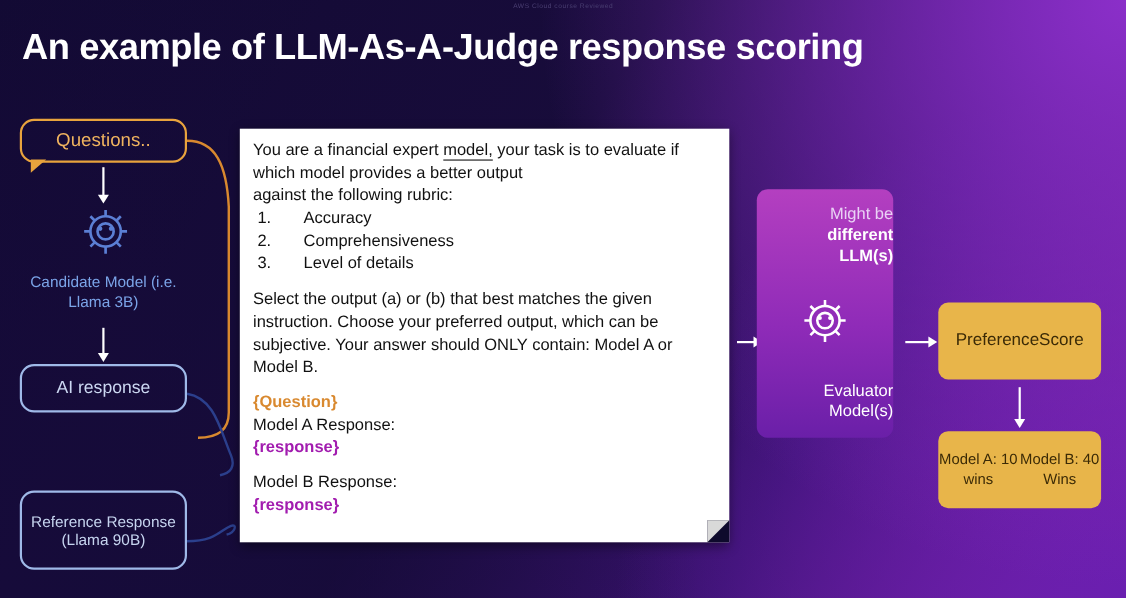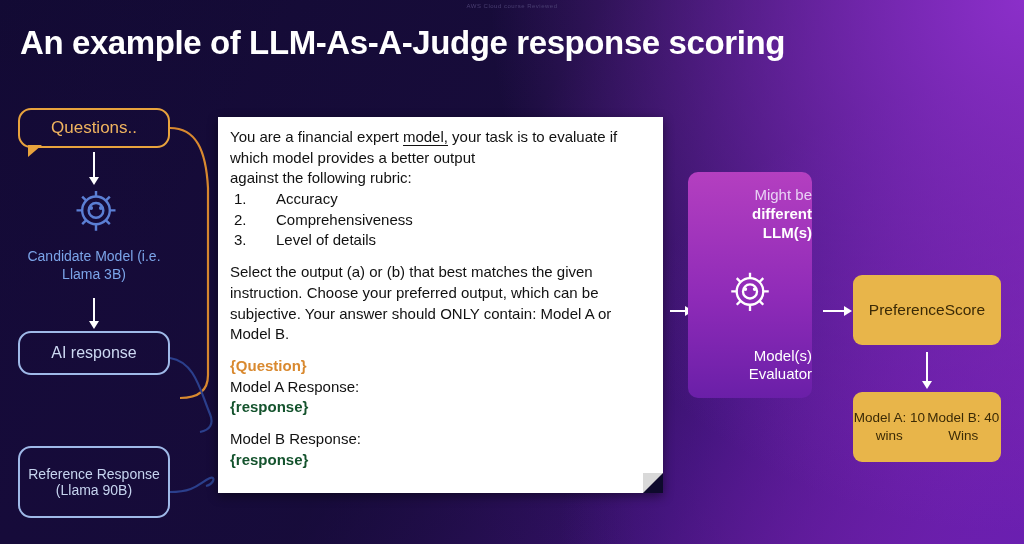--- a/index.html
+++ b/index.html
@@ -134,21 +134,21 @@
   .rubric { margin: 0; padding-left: 0; list-style: none; }
   .rubric li { display: flex; }
   .rubric li .num { width: 24px; flex: none; padding-left: 4px; box-sizing: border-box;}
   .rubric li .txt { padding-left: 22px; }
   .tok {
     display: inline-block;
     position: relative;
     font-weight: bold;
   }
   .tok.orange { color: #d9892f; }
-  .tok.blue { color: #14532d; }
+  .tok.blue { color: #a21caf; }
   .underline-word { border-bottom: 1px solid #111; }
 
   
   svg.conn { position: absolute; left: 0; top: 0; width: 1024px; height: 544px; pointer-events: none; }
 
   
   #evaluator-card {
     position: absolute;
     left: 688px; top: 172px;
     width: 124px; height: 226px;
@@ -317,22 +317,22 @@
         <g fill="none" stroke="#ffffff" stroke-width="3">
           <circle cx="32" cy="30" r="17"></circle>
           <circle cx="32" cy="30" r="9"></circle>
           <path d="M32 6 v7 M32 47 v8 M8 30 h7 M49 30 h7 M15 13 l5 5 M44 42 l5 5 M49 13 l-5 5 M20 42 l-5 5"></path>
         </g>
         <circle cx="26" cy="27" r="2.4" fill="#ffffff"></circle>
         <circle cx="38" cy="27" r="2.4" fill="#ffffff"></circle>
       </svg>
     </div>
     <div class="bot-text">
+      <div>Evaluator</div>
       <div>Model(s)</div>
-      <div>Evaluator</div>
     </div>
   </div>
 
   <div class="arrow-h" id="arrow-eval-score"></div>
 
   <div class="gold-box" id="preference-box">
     <div>Preference</div>
     <div>Score</div>
   </div>
 

